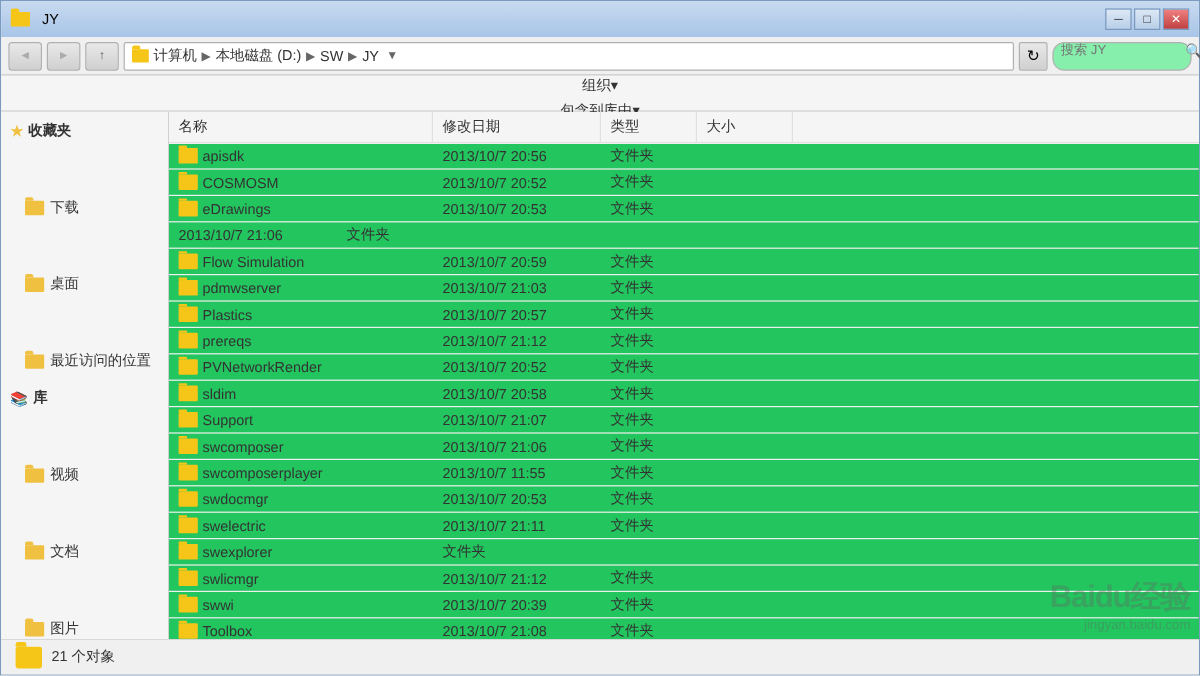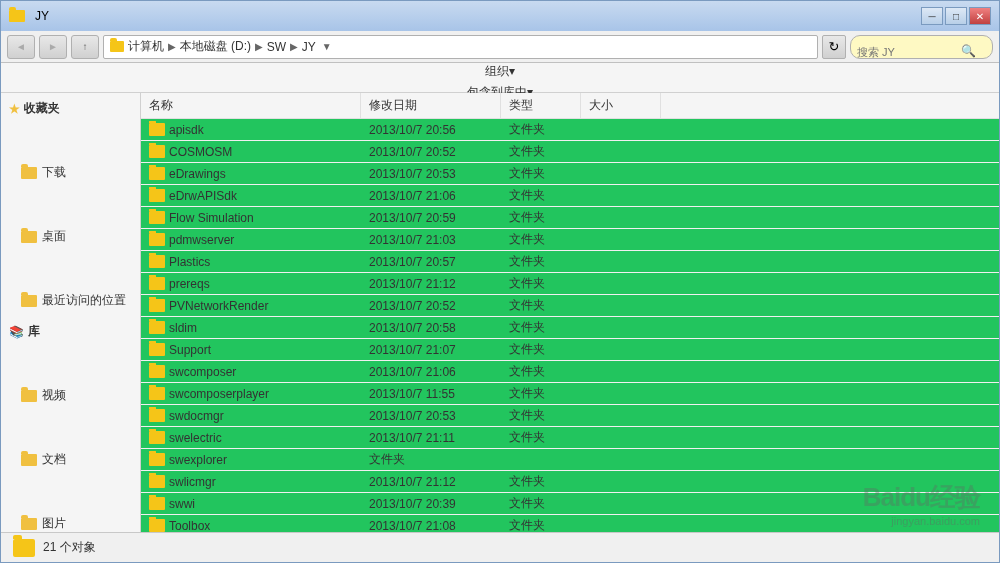--- a/index.html
+++ b/index.html
@@ -105,27 +105,27 @@
       background: linear-gradient(to bottom, #e8e8e8, #d0d0d0);
       border: 1px solid #b0b0b0;
       border-radius: 2px;
       cursor: pointer;
       display: flex;
       align-items: center;
       justify-content: center;
       font-size: 13px;
     }
     .search-box {
-      width: 143px;
+      width: 116px;
       height: 24px;
-      background: #fef9c3;
+      background: #86efac;
       border: 1px solid #b0b0b0;
       border-radius: 10px;
       display: flex;
-      align-items: flex-end;
+      align-items: flex-start;
       padding: 0 6px;
       gap: 4px;
     }
     .search-input {
       border: none;
       outline: none;
       width: 100px;
       font-size: 11px;
       color: #666;
       background: transparent;
@@ -348,21 +348,21 @@
     
     .file-list::-webkit-scrollbar { width: 12px; }
     .file-list::-webkit-scrollbar-track { background: #f5f5f5; }
     .file-list::-webkit-scrollbar-thumb { background: #c0c0c0; border-radius: 6px; border: 2px solid #f5f5f5; }
     .sidebar::-webkit-scrollbar { width: 8px; }
     .sidebar::-webkit-scrollbar-track { background: #f5f5f5; }
     .sidebar::-webkit-scrollbar-thumb { background: #c0c0c0; border-radius: 4px; }
     .watermark-area {
       position: absolute;
       bottom: 36px;
-      right: 20px;
+      right: 8px;
       pointer-events: none;
       display: flex;
       flex-direction: column;
       align-items: flex-end;
       margin-left: 48px;
     }
     .wm-baidu {
       font-size: 26px;
       font-weight: bold;
       color: rgba(100,100,100,0.35);
@@ -527,24 +527,20 @@
           <div class="file-row">
     <div class="file-cell col-name">
       <div class="folder-icon"></div>
       <span>eDrawings</span>
     </div>
     <div class="file-cell col-date">2013/10/7 20:53</div>
     <div class="file-cell col-type">文件夹</div>
     <div class="file-cell col-size"></div>
   </div>
           <div class="file-row">
-    <div class="file-cell col-name">
-      <div class="folder-icon"></div>
-      <span>eDrwAPISdk</span>
-    </div>
     <div class="file-cell col-date">2013/10/7 21:06</div>
     <div class="file-cell col-type">文件夹</div>
     <div class="file-cell col-size"></div>
   </div>
           <div class="file-row">
     <div class="file-cell col-name">
       <div class="folder-icon"></div>
       <span>Flow Simulation</span>
     </div>
     <div class="file-cell col-date">2013/10/7 20:59</div>

